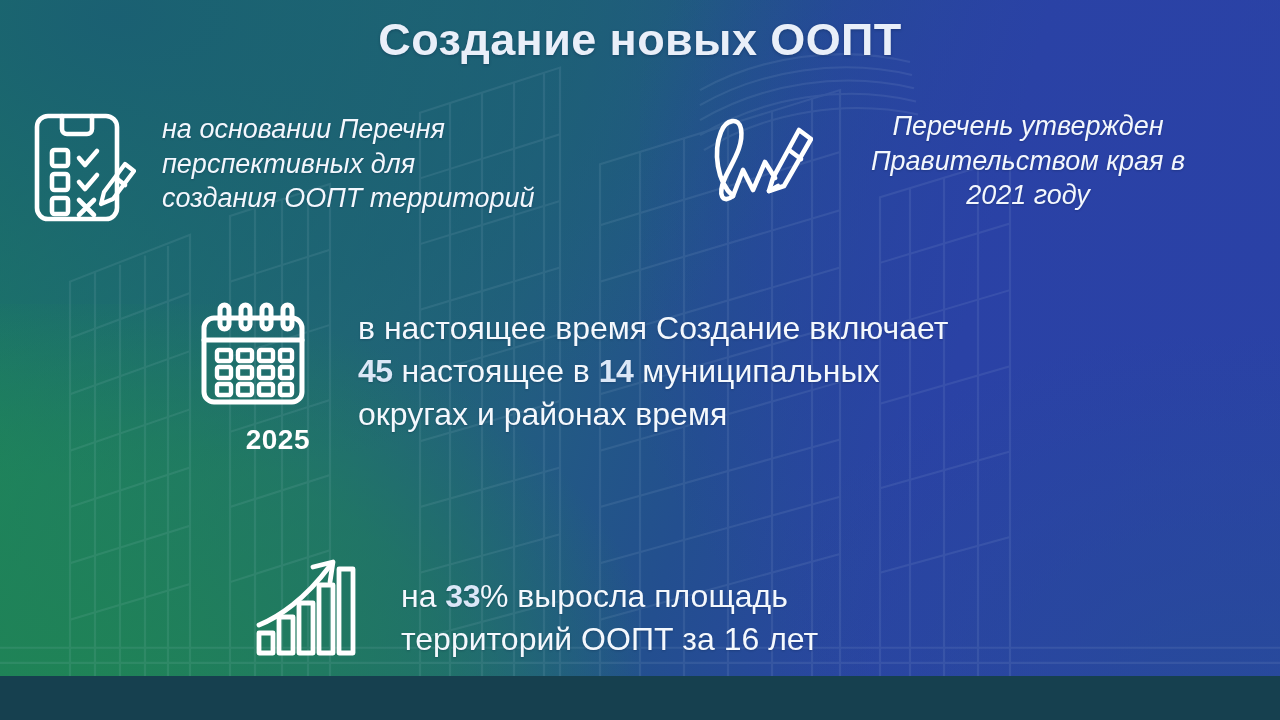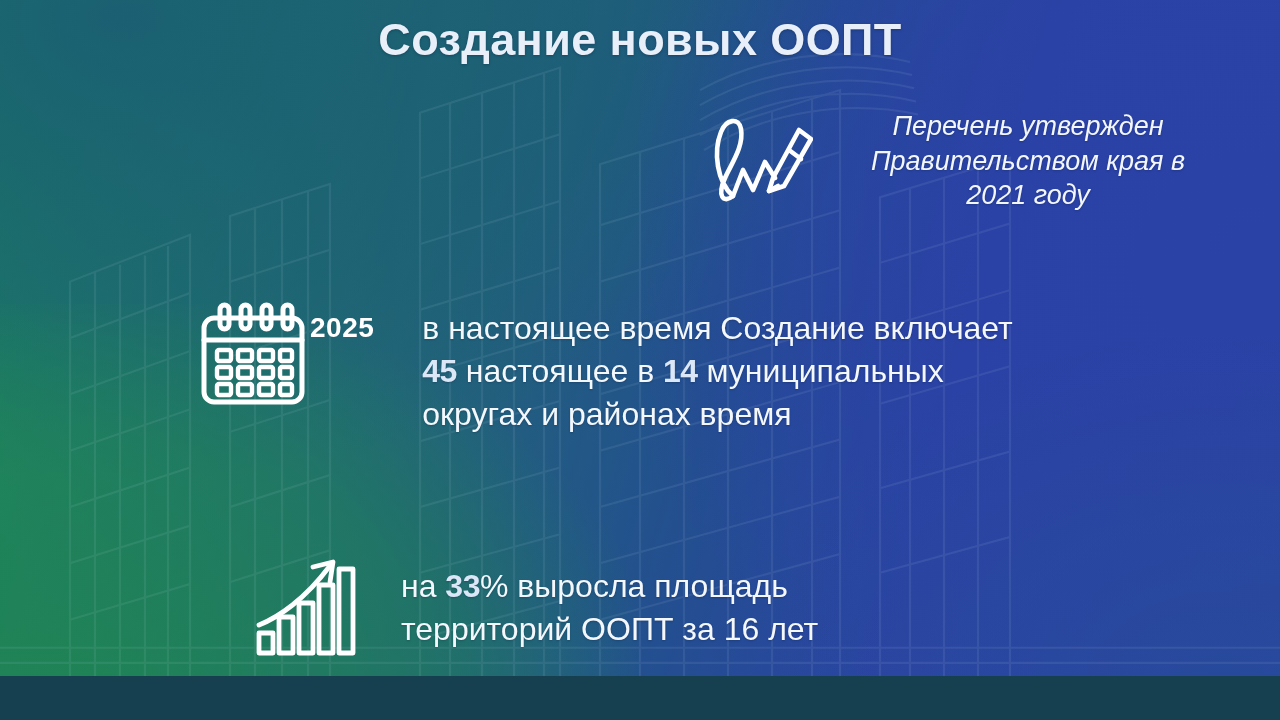--- a/index.html
+++ b/index.html
@@ -121,33 +121,33 @@
   
   #block-checklist { left: 32px;  top: 106px; }
   #block-checklist .italic-text { margin-left: 26px; margin-top: 6px; width: 500px; }
 
   
   #block-signature { left: 703px; top: 104px; text-align: center; }
   #block-signature .italic-text { margin-left: 20px; margin-top: 5px; width: 390px; }
 
   
   #block-calendar { left: 196px; top: 300px; }
-  .cal-wrap { display: flex; align-items: flex-start; }
+  .cal-wrap { display: flex; flex-direction: column; align-items: flex-end; }
   .cal-year {
     margin-top: 12px;
     font-size: 28px;
     font-weight: bold;
     color: #ffffff;
     letter-spacing: 0.5px;
   }
   #block-calendar .plain-text { margin-left: 48px; margin-top: 7px; width: 790px; }
 
   
   #block-growth { left: 253px; top: 553px; }
-  #block-growth .plain-text { margin-left: 44px; margin-top: 12px; width: 680px; }
+  #block-growth .plain-text { margin-left: 44px; margin-top: 22px; width: 680px; }
 </style>
 </head>
 <body>
 
 <div id="slide">
 
   <div class="bg-base"></div>
   <div class="bg-corner-teal"></div>
   <div class="bg-corner-green"></div>
   <div class="bg-corner-blue"></div>
@@ -225,20 +225,39 @@
         <path d="M704 160 C768 118, 848 106, 918 122"></path>
 
         <path d="M0 690 L1280 690"></path>
         <path d="M0 706 L1280 706"></path>
       </g>
     </svg>
   </div>
 
   <div class="title">Создание новых ООПТ</div>
 
+  <div class="block" id="block-checklist">
+    <span class="icon">
+      <svg width="104" height="118" viewBox="0 0 104 118" fill="none" stroke="#ffffff" stroke-width="4.6" stroke-linecap="round" stroke-linejoin="round">
+        <rect x="5" y="10" width="80" height="103" rx="11"></rect>
+        <path d="M30 10 L30 23 a5 5 0 0 0 5 5 h20 a5 5 0 0 0 5 -5 L60 10"></path>
+        <rect x="20" y="44" width="16" height="16" rx="2.5"></rect>
+        <rect x="20" y="68" width="16" height="16" rx="2.5"></rect>
+        <rect x="20" y="92" width="16" height="16" rx="2.5"></rect>
+        <path d="M47 52 l6 7 l12 -14"></path>
+        <path d="M47 76 l6 7 l12 -14"></path>
+        <path d="M47 94 l15 15 M62 94 l-15 15"></path>
+        <path d="M72 86 L93 58 l9 7 l-21 28 l-12 5 z" stroke-width="4.2"></path>
+        <path d="M84 72 l9 7"></path>
+      </svg>
+    </span>
+    <div class="italic-text">на основании Перечня
+перспективных для
+создания ООПТ территорий</div>
+  </div>
 
   <div class="block" id="block-signature">
     <span class="icon">
       <svg width="110" height="108" viewBox="0 0 110 108" fill="none" stroke="#ffffff" stroke-width="4.6" stroke-linecap="round" stroke-linejoin="round">
         <path d="M30 92 C14 78, 10 48, 18 28 C23 15, 36 13, 38 25 C41 43, 28 60, 22 74 C14 92, 20 100, 30 92 Z"></path>
         <path d="M30 92 L40 66 L50 86 L62 58 L72 74"></path>
         <path d="M70 74 L96 26 l12 9 l-27 47 l-15 5 z"></path>
         <path d="M86 46 l12 9"></path>
         <path d="M66 87 l9 -5"></path>
       </svg>

